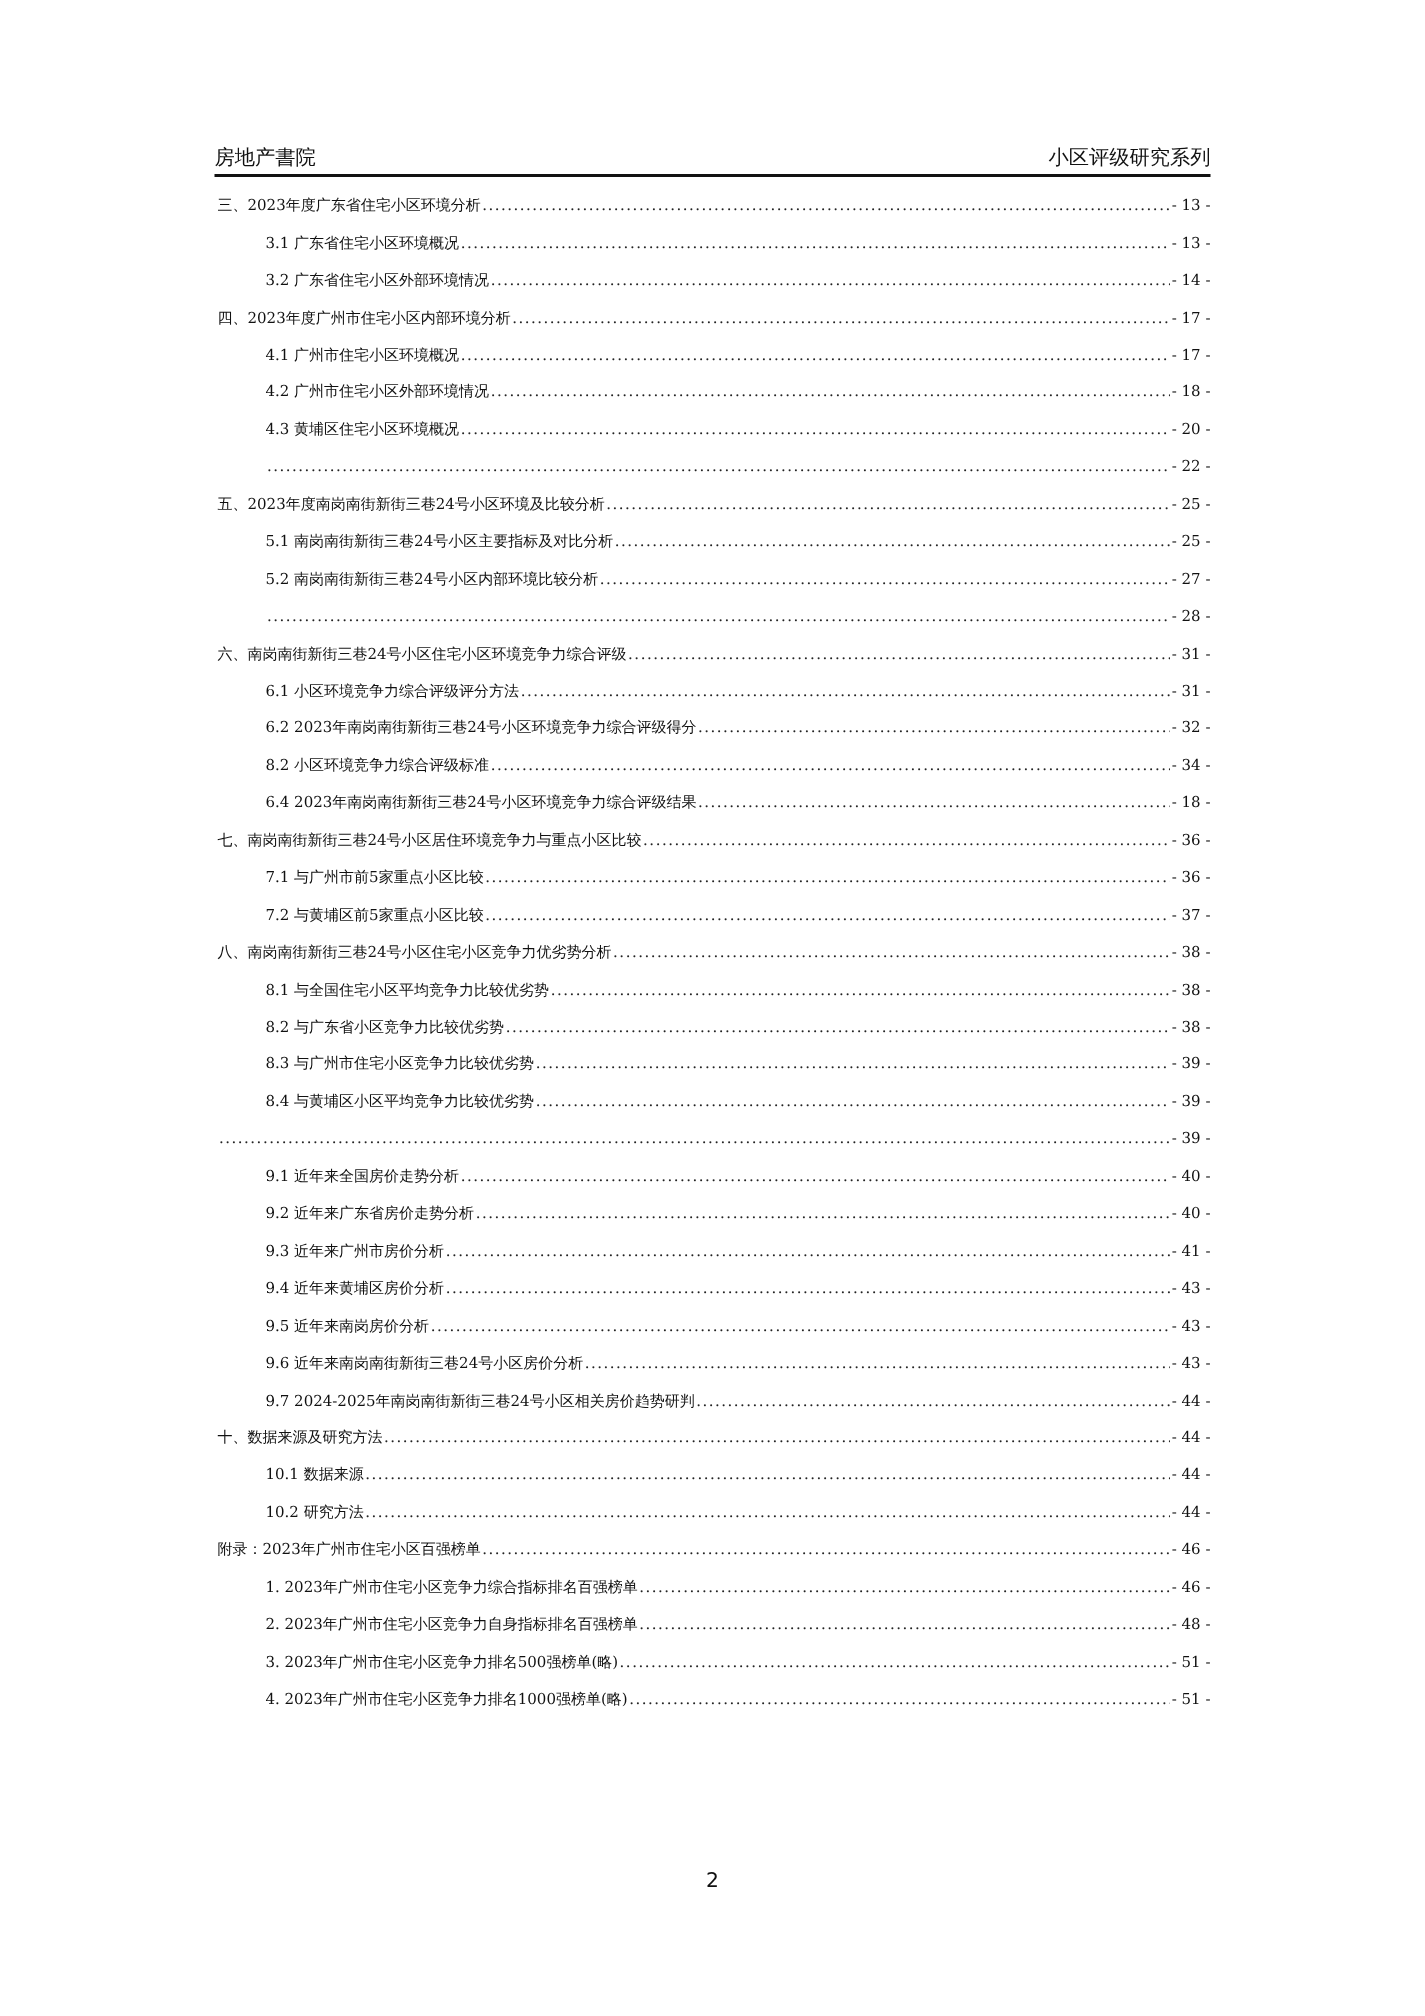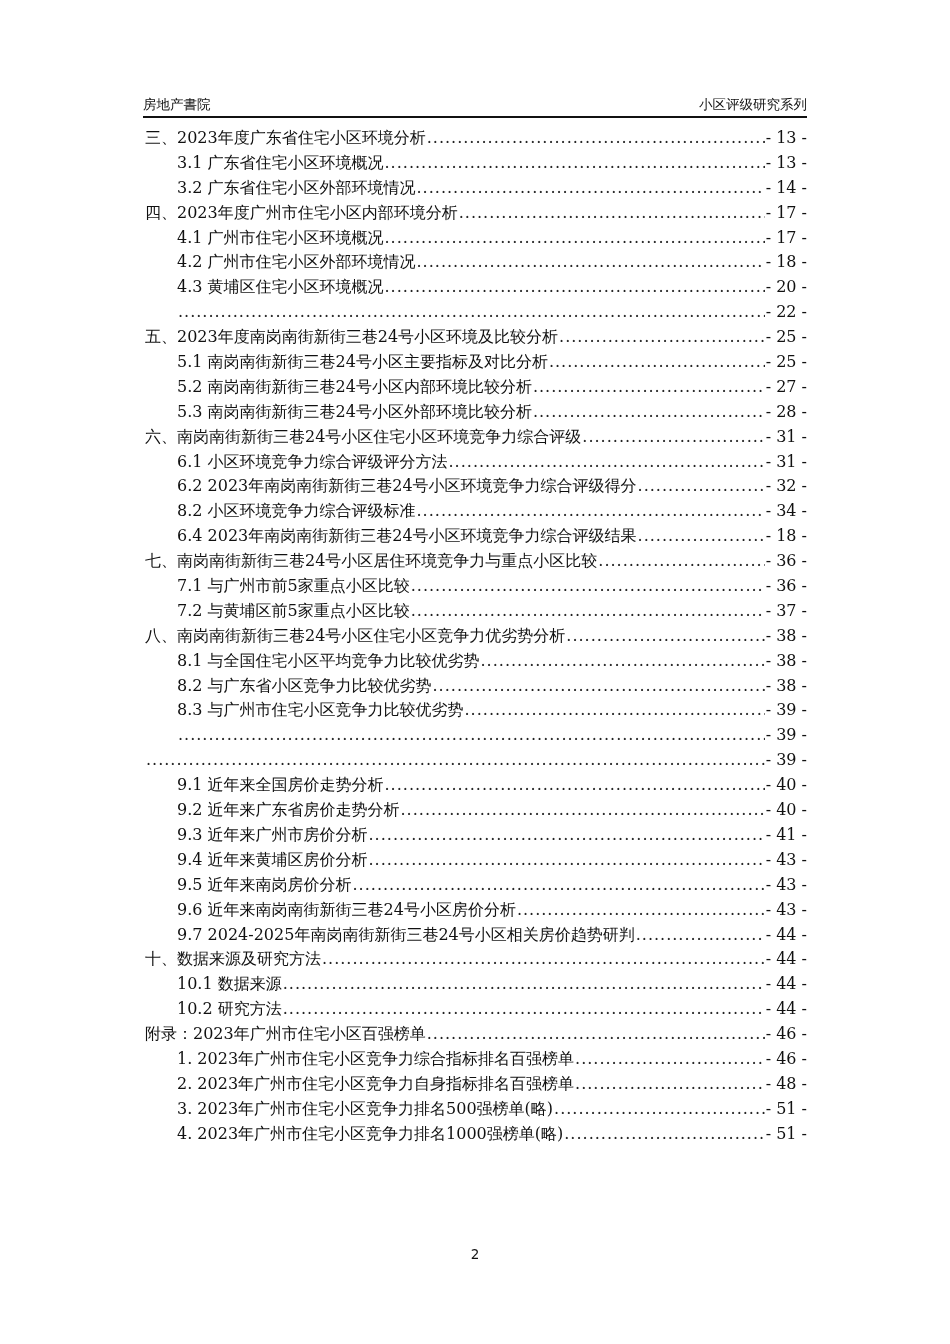--- a/index.html
+++ b/index.html
@@ -3,21 +3,21 @@
 <meta charset="utf-8">
 <style>
   html, body { margin: 0; padding: 0; background: #ffffff; }
   body { width: 950px; height: 1344px; position: relative; overflow: hidden;
          font-family: "DejaVu Serif", "Liberation Serif", serif; color: #111; }
   .header { position: absolute; left: 143px; top: 66px; width: 664px; height: 22px;
             border-bottom: 2px solid #111; font-family: "DejaVu Sans", "Liberation Sans", sans-serif; font-size: 13.5px; margin-top: 28px; }
   .header .left { position: absolute; left: 0; top: 2px; }
   .header .right { position: absolute; right: 0; top: 2px; }
   .toc { position: absolute; left: 145px; top: 126px; width: 662px; }
-  .row { display: flex; align-items: baseline; height: 24.9px; font-size: 16px; line-height: 24.9px; white-space: nowrap; }
+  .row { display: flex; align-items: baseline; height: 24.9px; font-size: 10px; line-height: 24.9px; white-space: nowrap; }
   .row.sub { padding-left: 32px; }
   .row .title { flex: 0 0 auto; }
   .row .dots { flex: 1 1 auto; overflow: hidden; margin: 0 1px; letter-spacing: 1px; color: #222; }
   .row .dots::before { content: "........................................................................................................................................................................................................................"; }
   .row .page { flex: 0 0 auto; }
   .page-num { position: absolute; left: 0; width: 950px; top: 1246px; text-align: center;
               font-family: "DejaVu Sans", "Liberation Sans", sans-serif; font-size: 13.5px; }
 </style>
 </head>
 <body>
@@ -76,21 +76,20 @@
       <span class="title">5.1 南岗南街新街三巷24号小区主要指标及对比分析</span>
       <span class="dots"></span>
       <span class="page">- 25 -</span>
     </div>
     <div class="row sub">
       <span class="title">5.2 南岗南街新街三巷24号小区内部环境比较分析</span>
       <span class="dots"></span>
       <span class="page">- 27 -</span>
     </div>
     <div class="row sub">
-      <span class="title">5.3 南岗南街新街三巷24号小区外部环境比较分析</span>
       <span class="dots"></span>
       <span class="page">- 28 -</span>
     </div>
     <div class="row">
       <span class="title">六、南岗南街新街三巷24号小区住宅小区环境竞争力综合评级</span>
       <span class="dots"></span>
       <span class="page">- 31 -</span>
     </div>
     <div class="row sub">
       <span class="title">6.1 小区环境竞争力综合评级评分方法</span>
@@ -141,20 +140,21 @@
       <span class="title">8.2 与广东省小区竞争力比较优劣势</span>
       <span class="dots"></span>
       <span class="page">- 38 -</span>
     </div>
     <div class="row sub">
       <span class="title">8.3 与广州市住宅小区竞争力比较优劣势</span>
       <span class="dots"></span>
       <span class="page">- 39 -</span>
     </div>
     <div class="row sub">
+      <span class="title">8.4 与黄埔区小区平均竞争力比较优劣势</span>
       <span class="dots"></span>
       <span class="page">- 39 -</span>
     </div>
     <div class="row">
       <span class="dots"></span>
       <span class="page">- 39 -</span>
     </div>
     <div class="row sub">
       <span class="title">9.1 近年来全国房价走势分析</span>
       <span class="dots"></span>

